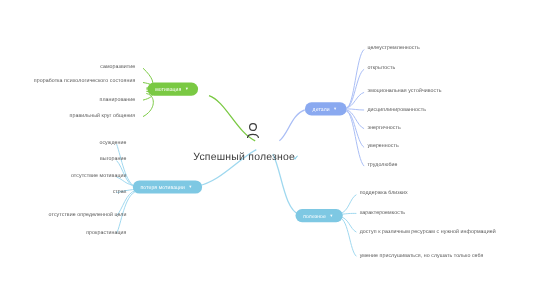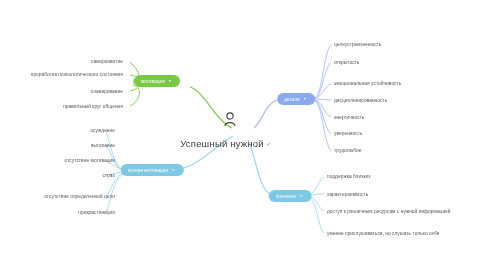--- a/index.html
+++ b/index.html
@@ -113,21 +113,21 @@
   <path d="M 309 197 C 317 198 318 208 324 211" fill="none" stroke="#9fd8ef" stroke-width="0.9"></path>
   <path d="M 309 198 C 317 200 318 228 324 233" fill="none" stroke="#9fd8ef" stroke-width="0.9"></path>
 </svg>
 
 <div class="center-icon" style="left:230px; top:122px;">
   <svg width="14" height="16" viewBox="0 0 14 16">
     <circle cx="7" cy="4" r="3.1" fill="none" stroke="#3d3d3d" stroke-width="1.1"></circle>
     <path d="M 2 14 C 2 9.5 12 9.5 12 14" fill="none" stroke="#3d3d3d" stroke-width="1.1"></path>
   </svg>
 </div>
-<div class="node center-label" style="left:222px; top:143px;">Успешный нужной</div>
+<div class="node center-label" style="left:222px; top:143px;">Успешный полезное</div>
 <div class="check" style="left:269px; top:143px;">✔</div>
 
 <div class="branch" style="left:157px; top:81px; background:#7ac943;">
   <span>мотивация</span>
   <span class="caret">▾</span>
 </div>
 <div class="leaf left" style="left:123px; top:61px;">саморазвитие</div>
 <div class="leaf left" style="left:123px; top:74px;">проработка психологического состояния</div>
 <div class="leaf left" style="left:123px; top:91px;">планирование</div>
 <div class="leaf left" style="left:123px; top:106px;">правильный круг общения</div>

